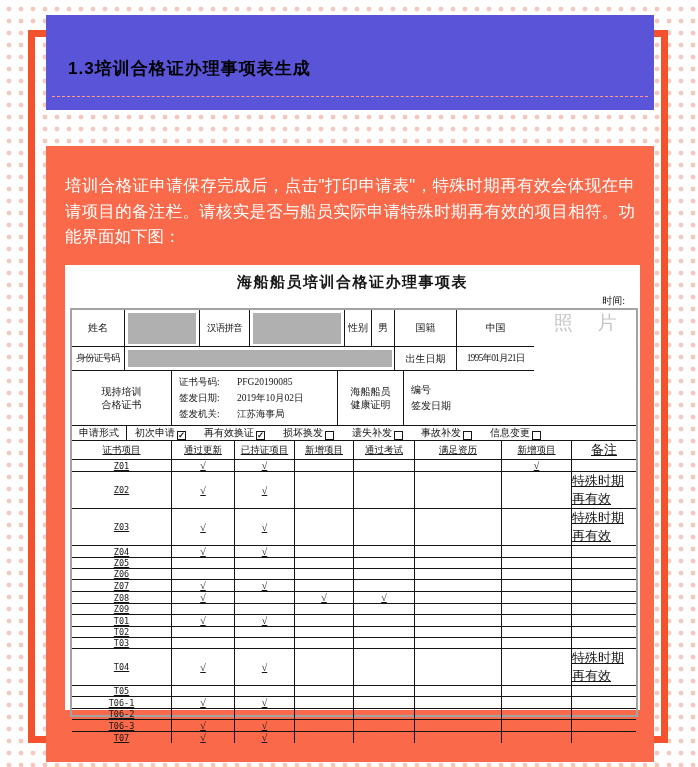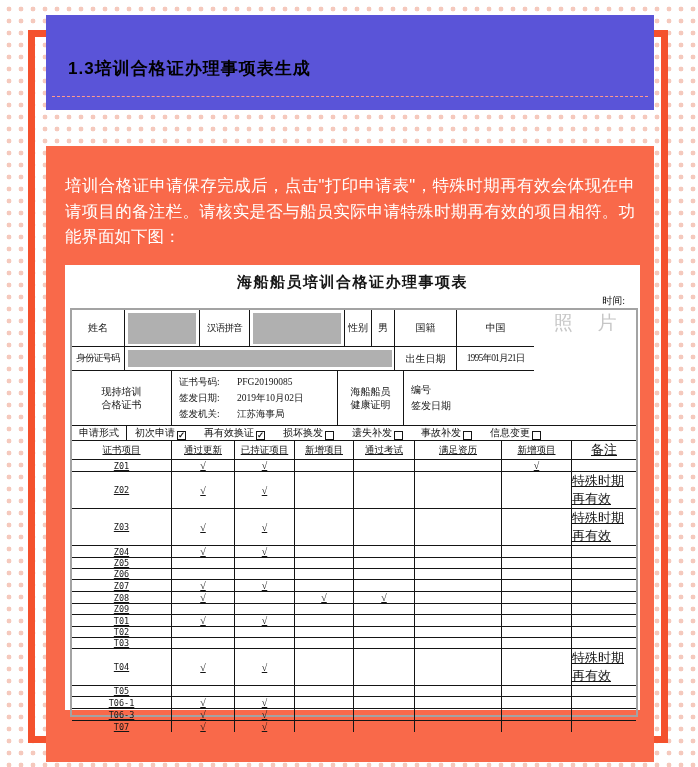--- a/index.html
+++ b/index.html
@@ -358,20 +358,30 @@
             <div class="icell c0 code">T06-1</div>
             <div class="icell c1 check">√</div>
             <div class="icell c2 check">√</div>
             <div class="icell c3"></div>
             <div class="icell c4"></div>
             <div class="icell c5"></div>
             <div class="icell c6"></div>
             <div class="icell c7"></div>
           </div>
           <div class="irow">
+            <div class="icell c0 code">T06-2</div>
+            <div class="icell c1"></div>
+            <div class="icell c2"></div>
+            <div class="icell c3"></div>
+            <div class="icell c4"></div>
+            <div class="icell c5"></div>
+            <div class="icell c6"></div>
+            <div class="icell c7"></div>
+          </div>
+          <div class="irow">
             <div class="icell c0 code">T06-3</div>
             <div class="icell c1 check">√</div>
             <div class="icell c2 check">√</div>
             <div class="icell c3"></div>
             <div class="icell c4"></div>
             <div class="icell c5"></div>
             <div class="icell c6"></div>
             <div class="icell c7"></div>
           </div>
           <div class="irow">

